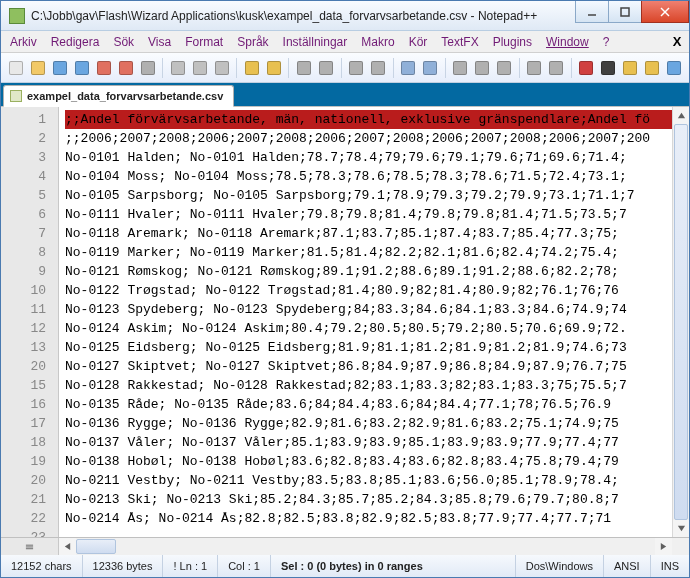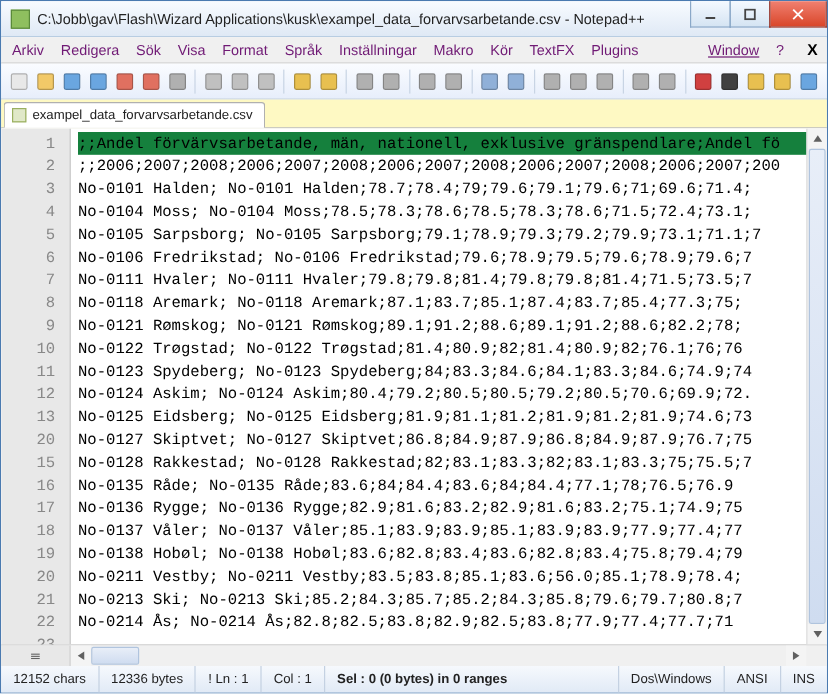--- a/index.html
+++ b/index.html
@@ -8,34 +8,34 @@
   .titlebar { height: 30px; background: linear-gradient(#f8fbff,#dfe9f5); display: flex; align-items: center; padding-left: 8px; border-bottom: 1px solid #b8cde2; }
   .titlebar-icon { width: 16px; height: 16px; background:#8fbf5f; margin-right:6px; border:1px solid #5a8a3a; }
   .titlebar-text { flex:1; font-size: 12px; color:#222; white-space:nowrap; overflow:hidden; }
   .win-buttons { display:flex; height:100%; }
   .win-btn { width:34px; height:22px; margin-top:0; display:flex; align-items:center; justify-content:center; border:1px solid #8aa8c8; border-top:none; background:linear-gradient(#f4f9ff,#d5e4f3); font-size:11px; color:#333; margin-left:-1px;}
   .win-btn.close { width:48px; background:linear-gradient(#f08070,#d9462a); color:#fff; border-color:#a03020; border-top-right-radius:0;}
   .win-btn.close svg { stroke:#fff; }
   .win-btn svg { width:10px; height:10px; stroke:#444; stroke-width:1.5; fill:none; }
   .menubar { height:22px; background:#f0f0f0; border-bottom:1px solid #d0d0d0; display:flex; align-items:center; padding:0 2px; gap:0; }
   .menubar .mitem { padding:2px 7px; font-size:12px; color:#701a75; cursor:default;}
-  .menubar .mitem u { text-decoration:underline;margin-left:44px; }
+  .menubar .mitem u { text-decoration:underline; }
   .menubar .spacer { flex:1; }
   .menubar .closex { width:20px; text-align:center; color:#000; font-weight:bold; font-size:13px;}
   .toolbar { height:30px; background:linear-gradient(#fafcff,#e7eefb); border-bottom:1px solid #c1cfe0; display:flex; align-items:center; padding:0 4px; gap:1px; overflow:hidden;}
   .tbtn { width:22px; height:22px; display:flex; align-items:center; justify-content:center; border:1px solid transparent; border-radius:2px;}
   .tsep { width:1px; height:20px; background:#c8d4e4; margin:0 3px;}
-  .tabbar { height:24px; background:#fef9c3; border-bottom:1px solid #c0c0c0; display:flex; align-items:flex-end; padding-left:2px;}
+  .tabbar { height:24px; background:#0369a1; border-bottom:1px solid #c0c0c0; display:flex; align-items:flex-end; padding-left:2px;font-weight:bold;}
   .tab { height:22px; display:flex; align-items:center; padding:0 10px 0 6px; background:#fff; border:1px solid #b0b0b0; border-bottom:1px solid #fff; border-top-left-radius:3px; border-top-right-radius:3px; gap:5px; font-size:11px; color:#222; position:relative; top:1px;}
   .tab .tabicon { width:12px; height:12px; background:#e0e8c8; border:1px solid #9ab060; }
   .editor-wrap { flex:1; display:flex; background:#fff; overflow:hidden; border-bottom:1px solid #c0c0c0;}
   .gutter { width:58px; background:#e8e8e8; border-right:1px solid #c8c8c8; text-align:right; padding:3px 12px 3px 0; font-family:"Courier New",monospace; font-size:13px; color:#888; line-height:19px;}
   .editor { flex:1; padding:3px 0 3px 6px; font-family:"Courier New",monospace; font-size:13px; color:#000; line-height:19px; white-space:nowrap; overflow:hidden; position:relative;}
   .editor .line { height:19px; }
-  .editor .line.cur { background:#15803d; }
+  .editor .line.cur { background:#b91c1c; }
   .scroll-v { width:17px; background:#f0f0f0; border-left:1px solid #d8d8d8; display:flex; flex-direction:column;}
   .scroll-v .arrow,.scroll-h .arrow { height:17px; width:17px; background:#f4f4f4; display:flex; align-items:center;justify-content:center;}
   .scroll-v .track { flex:1; background:#f0f0f0; position:relative;}
   .scroll-v .thumb { position:absolute; left:1px; right:1px; top:0; height:100%; background:linear-gradient(#e8eef8,#cfdcf0); border:1px solid #b0c4de; border-radius:2px;}
   .scroll-h-wrap { height:17px; display:flex; background:#f0f0f0; border-top:0;}
   .scroll-h-wrap .stub { width:58px; background:#e8e8e8; border-right:1px solid #c8c8c8; display:flex; align-items:center; justify-content:center;}
   .scroll-h { flex:1; display:flex; background:#f0f0f0;}
   .scroll-h .track { flex:1; position:relative;}
   .scroll-h .thumb { position:absolute; top:1px; bottom:1px; left:0; width:40px; background:linear-gradient(#e8eef8,#cfdcf0); border:1px solid #b0c4de; border-radius:2px;}
   .scroll-h-wrap .corner { width:17px; background:#f0f0f0;}
@@ -218,23 +218,23 @@
         <div>21</div>
         <div>22</div>
         <div>23</div>
       </div>
     <div class="editor" id="editor">
         <div class="line cur">;;Andel förvärvsarbetande, män, nationell, exklusive gränspendlare;Andel fö</div>
         <div class="line">;;2006;2007;2008;2006;2007;2008;2006;2007;2008;2006;2007;2008;2006;2007;200</div>
         <div class="line">  No-0101 Halden;  No-0101 Halden;78.7;78.4;79;79.6;79.1;79.6;71;69.6;71.4;</div>
         <div class="line">  No-0104 Moss;  No-0104 Moss;78.5;78.3;78.6;78.5;78.3;78.6;71.5;72.4;73.1;</div>
         <div class="line">  No-0105 Sarpsborg;  No-0105 Sarpsborg;79.1;78.9;79.3;79.2;79.9;73.1;71.1;7</div>
-        <div class="line">  No-0106 Fredrikstad;  No-0106 Fredrikstad;79.6;78.9;79.5;79.6;78.9;79.6;7</div>
         <div class="line">  No-0111 Hvaler;  No-0111 Hvaler;79.8;79.8;81.4;79.8;79.8;81.4;71.5;73.5;7</div>
         <div class="line">  No-0118 Aremark;  No-0118 Aremark;87.1;83.7;85.1;87.4;83.7;85.4;77.3;75;</div>
+        <div class="line">  No-0119 Marker;  No-0119 Marker;81.5;81.4;82.2;82.1;81.6;82.4;74.2;75.4;</div>
         <div class="line">  No-0121 Rømskog;  No-0121 Rømskog;89.1;91.2;88.6;89.1;91.2;88.6;82.2;78;</div>
         <div class="line">  No-0122 Trøgstad;  No-0122 Trøgstad;81.4;80.9;82;81.4;80.9;82;76.1;76;76</div>
         <div class="line">  No-0123 Spydeberg;  No-0123 Spydeberg;84;83.3;84.6;84.1;83.3;84.6;74.9;74</div>
         <div class="line">  No-0124 Askim;  No-0124 Askim;80.4;79.2;80.5;80.5;79.2;80.5;70.6;69.9;72.</div>
         <div class="line">  No-0125 Eidsberg;  No-0125 Eidsberg;81.9;81.1;81.2;81.9;81.2;81.9;74.6;73</div>
         <div class="line">  No-0127 Skiptvet;  No-0127 Skiptvet;86.8;84.9;87.9;86.8;84.9;87.9;76.7;75</div>
         <div class="line">  No-0128 Rakkestad;  No-0128 Rakkestad;82;83.1;83.3;82;83.1;83.3;75;75.5;7</div>
         <div class="line">  No-0135 Råde;  No-0135 Råde;83.6;84;84.4;83.6;84;84.4;77.1;78;76.5;76.9</div>
         <div class="line">  No-0136 Rygge;  No-0136 Rygge;82.9;81.6;83.2;82.9;81.6;83.2;75.1;74.9;75</div>
         <div class="line">  No-0137 Våler;  No-0137 Våler;85.1;83.9;83.9;85.1;83.9;83.9;77.9;77.4;77</div>

